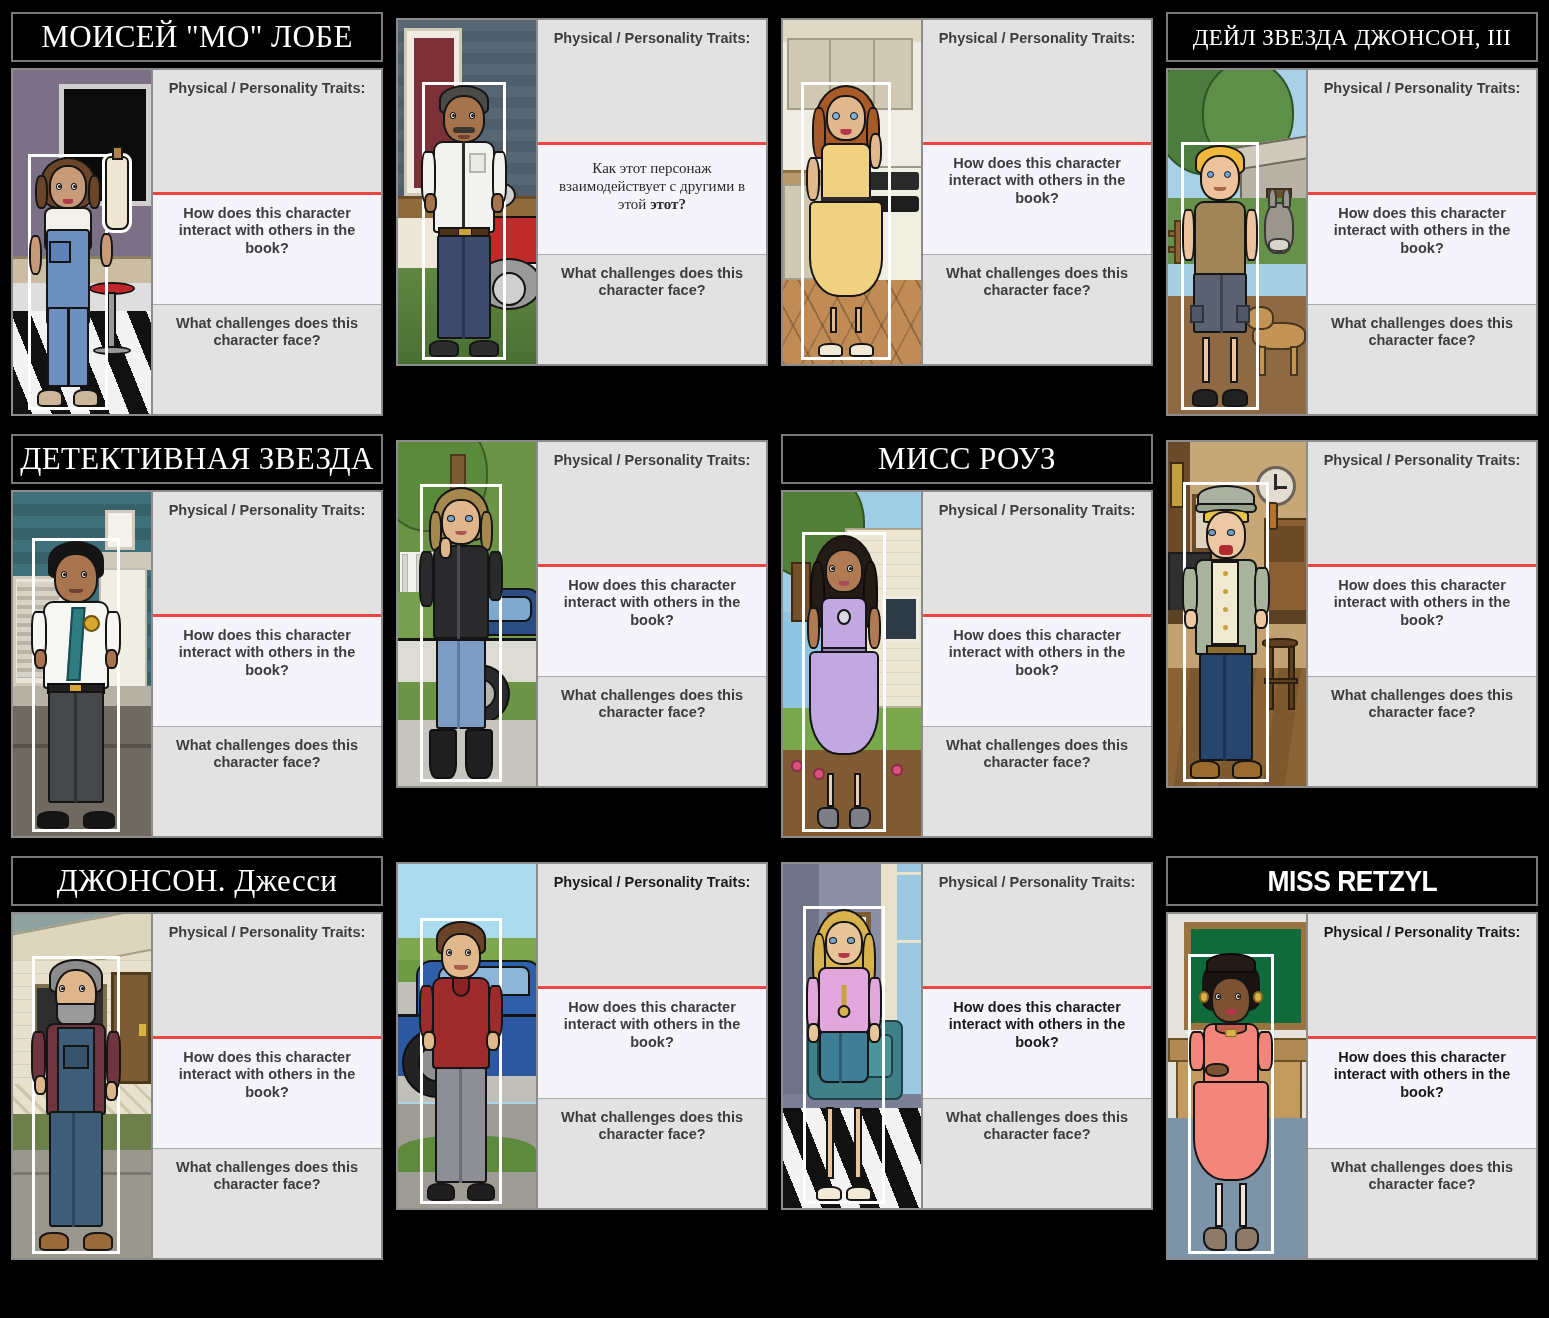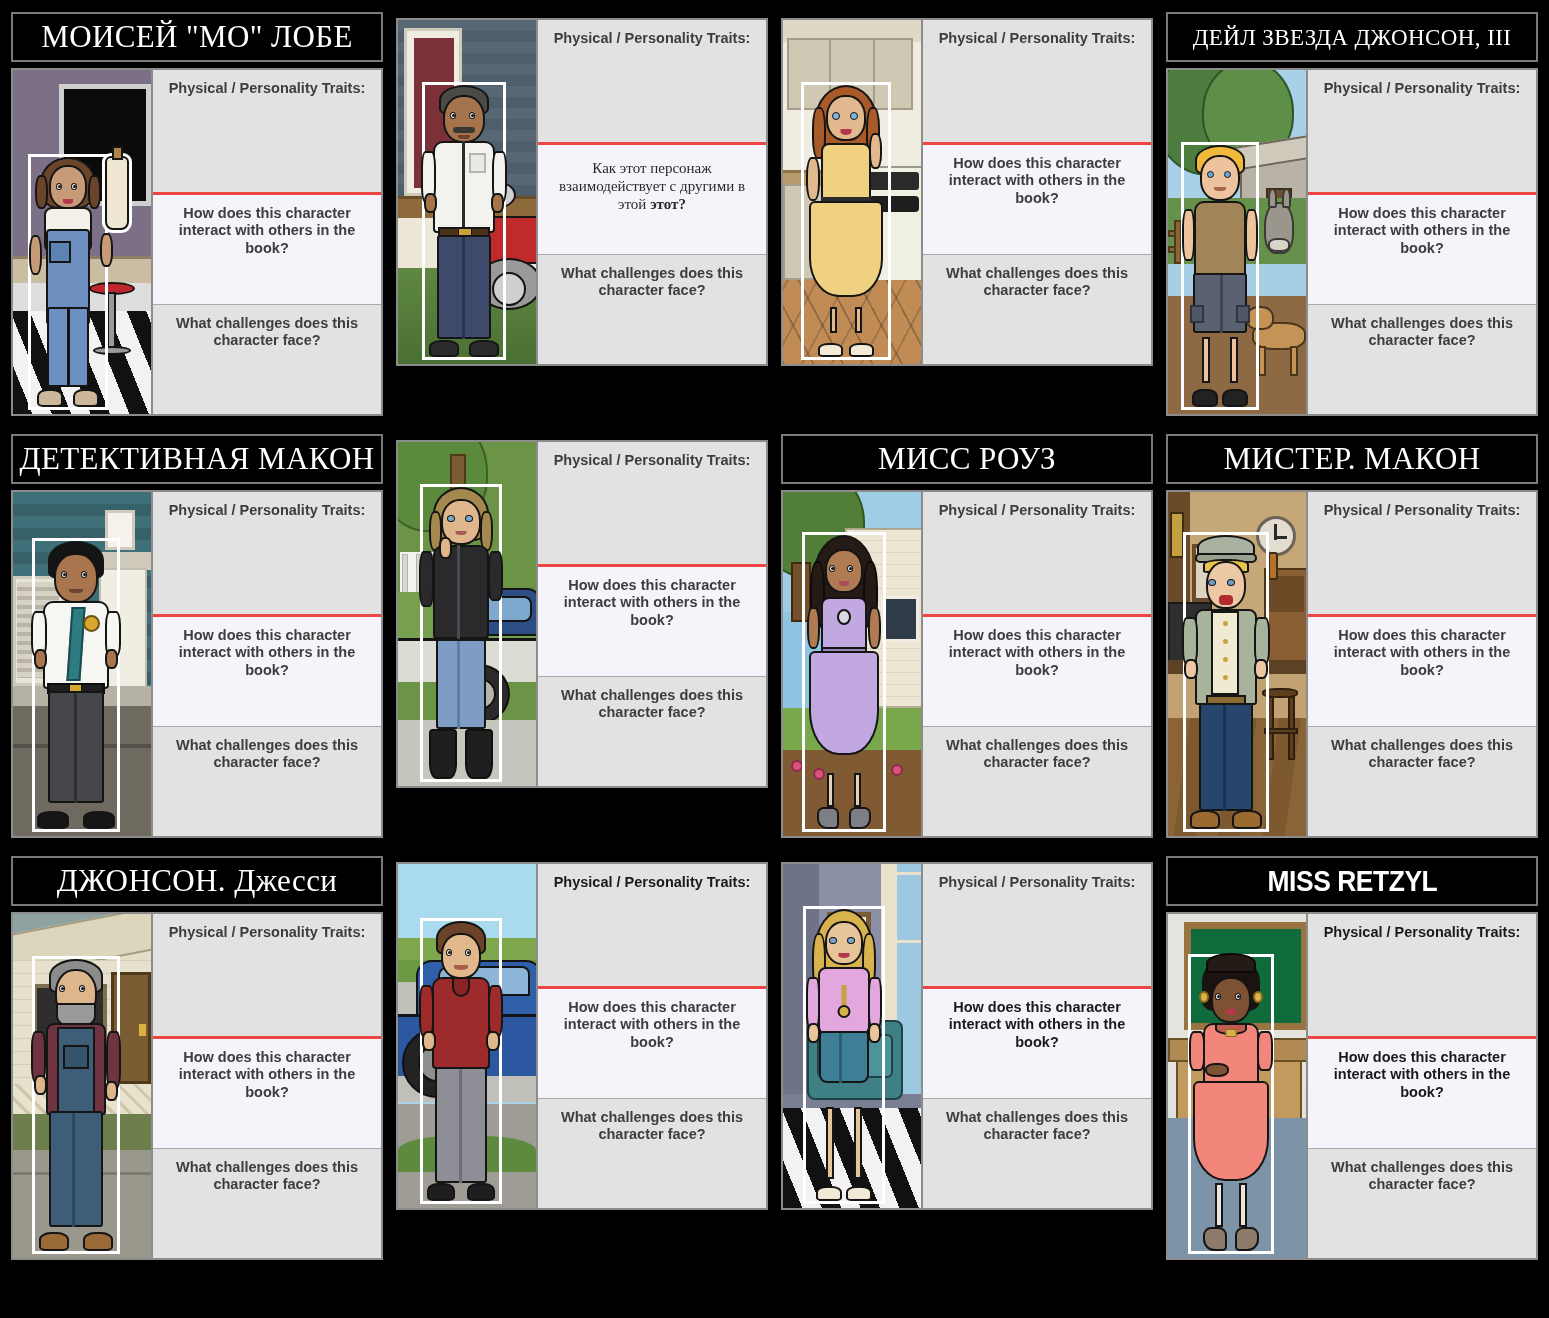--- a/index.html
+++ b/index.html
@@ -357,21 +357,21 @@
           <div class="qblock shade-a" style="height:109px;">What challenges does this character face?</div>
         </div>
       </div>
     </div>
   </div>
 
   <div class="row" style="height:408px;">
 
     <div class="cell" style="width:372px;">
       <div class="title-bar h-one">
-        <span class="title-text">ДЕТЕКТИВНАЯ МАКОН</span>
+        <span class="title-text">ДЕТЕКТИВНАЯ ЗВЕЗДА</span>
       </div>
       <div class="panel" style="height:348px;">
         <div class="scene" style="width:140px;background:#3f6f78;">
           <div class="siding" style="background:repeating-linear-gradient(180deg,#3f6f78 0 12px,#376169 12px 24px);"></div>
           <div class="band" style="left:0;top:84px;width:52px;height:110px;background:#e7e4da;border:3px solid #cfcabb;"></div>
           <div class="band" style="left:4px;top:90px;width:42px;height:96px;background:repeating-linear-gradient(180deg,#d6d2c6 0 5px,#b9b4a6 5px 9px);"></div>
           <div class="band" style="left:92px;top:18px;width:30px;height:40px;background:#f4f2ea;border:3px solid #cfcabb;"></div>
           <div class="band" style="left:74px;top:60px;width:66px;height:18px;background:#cfcabb;"></div>
           <div class="band" style="left:86px;top:76px;width:48px;height:124px;background:#f0ede3;border:2px solid #c2bdae;"></div>
           <div class="band" style="left:0;top:194px;width:100%;height:24px;background:#b5b1a5;"></div>
@@ -498,23 +498,20 @@
         </div>
         <div class="qblocks">
           <div class="qblock shade-a" style="height:122px;">Physical / Personality Traits:</div>
           <div class="qblock shade-b" style="height:113px;">How does this character interact with others in the book?</div>
           <div class="qblock shade-a" style="height:109px;">What challenges does this character face?</div>
         </div>
       </div>
     </div>
 
     <div class="cell" style="width:372px;">
-      <div class="title-bar h-one">
-        <span class="title-text">МИСТЕР. МАКОН</span>
-      </div>
       <div class="panel" style="height:348px;">
         <div class="scene" style="width:140px;background:#c2a173;">
           <div class="band" style="left:0;top:0;width:100%;height:170px;background:#c6a778;"></div>
           <div class="band" style="left:0;top:0;width:22px;height:180px;background:#6b4a2a;"></div>
           <div class="band" style="left:2px;top:20px;width:14px;height:46px;background:#c2a03f;border:2px solid #3d2c16;"></div>
           <div class="band" style="left:24px;top:52px;width:44px;height:58px;background:#ddd3bf;border:4px solid #6b4a2a;"></div>
           <div class="band" style="left:0;top:110px;width:44px;height:64px;background:#2f2f2f;border:2px solid #1a1a1a;"></div>
           <div class="band" style="left:88px;top:24px;width:40px;height:40px;background:#e2ddd0;border:3px solid #6b6258;border-radius:50%;"></div>
           <div class="band" style="left:106px;top:32px;width:3px;height:16px;background:#2a2a2a;"></div>
           <div class="band" style="left:106px;top:44px;width:13px;height:3px;background:#2a2a2a;"></div>

